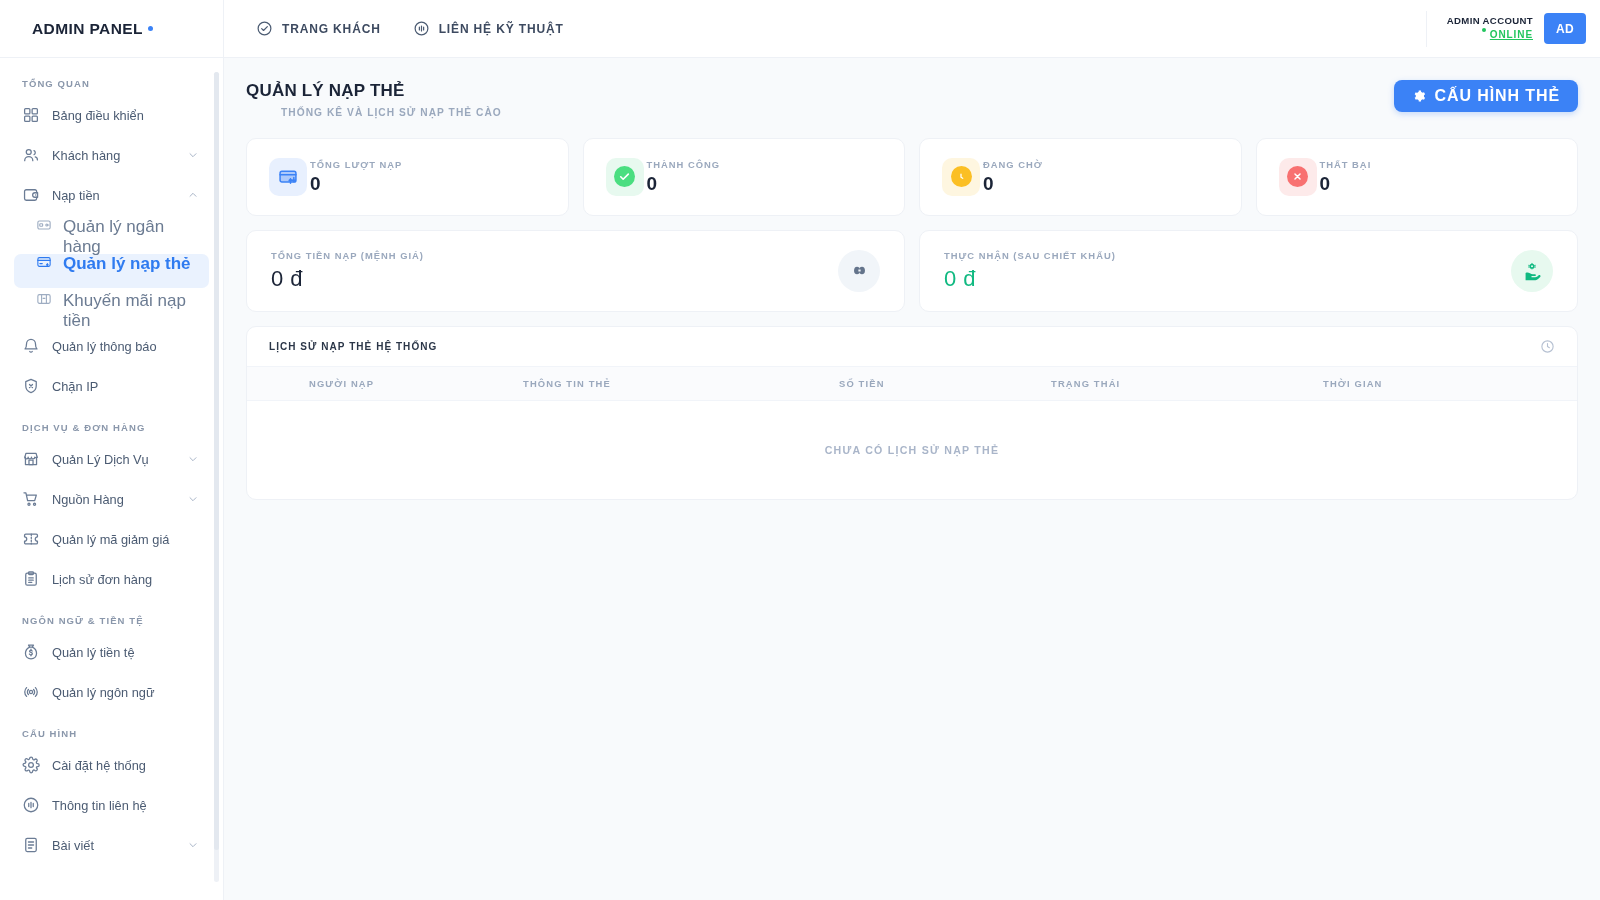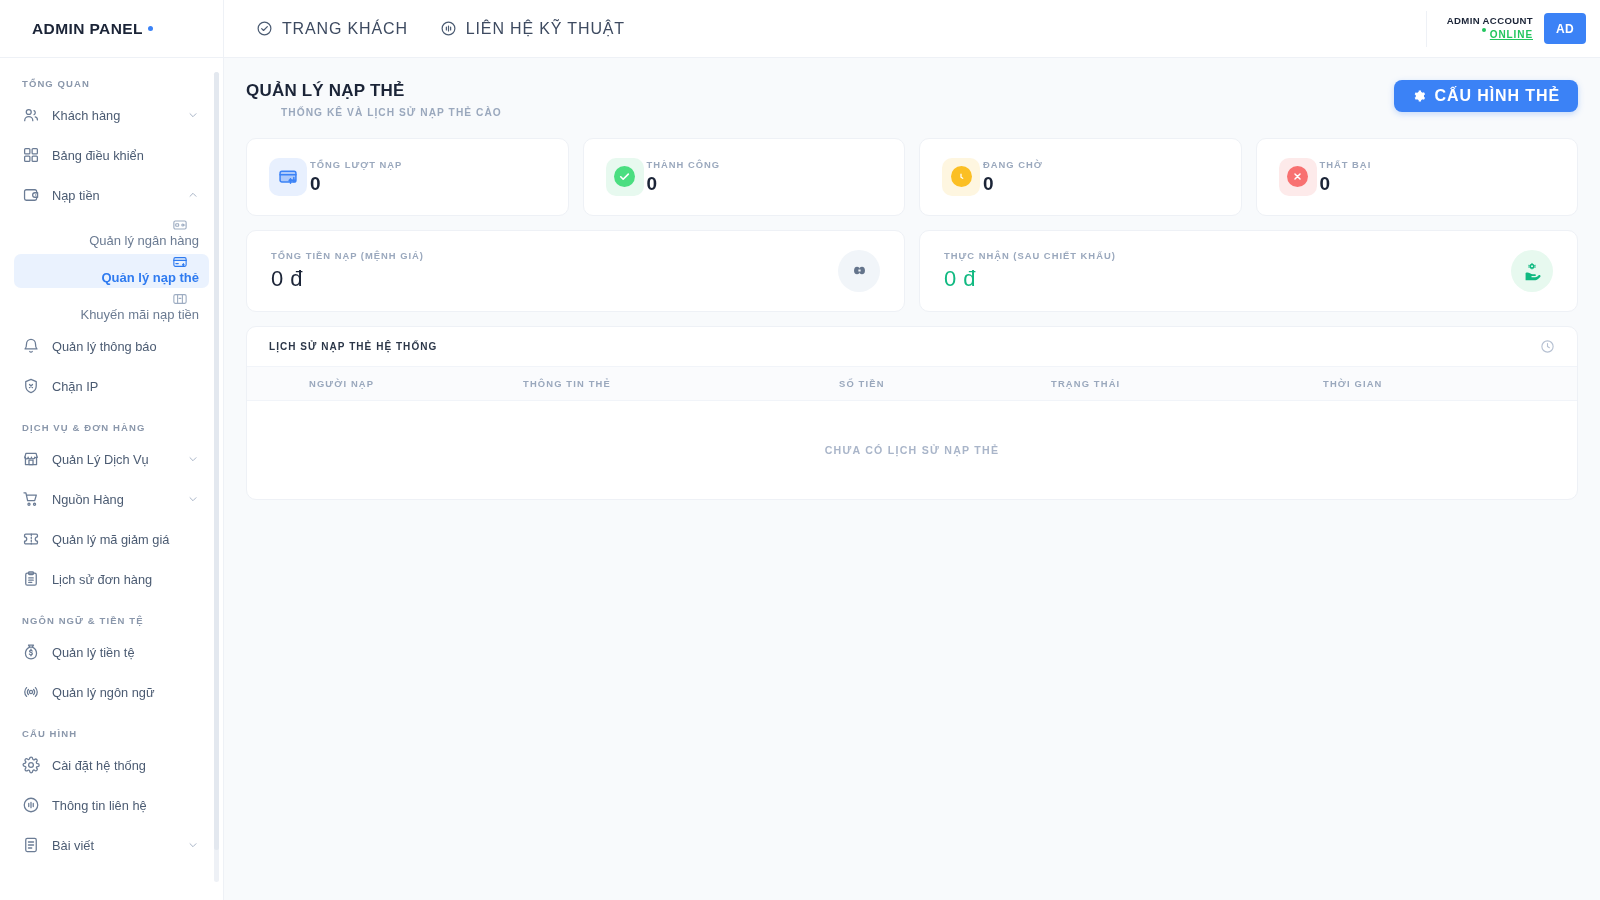--- a/index.html
+++ b/index.html
@@ -59,26 +59,25 @@
   }
   .nav-item .ico {
     width: 18px; height: 18px; margin-right: 12px;
     display: flex; align-items: center; justify-content: center;
     color: #6b7c95; flex: 0 0 18px;
   }
   .nav-item .lbl { flex: 1; white-space: nowrap; }
   .nav-item .chev { width: 12px; height: 12px; color: #9aa8bd; display:flex; }
 
   .nav-sub {
-    display: flex; align-items: flex-end;
+    display: flex; align-items: flex-start;
     height: 34px; padding: 0 10px 0 22px;
     border-radius: 7px; cursor: pointer;
-    color: #6b7b92; font-size: 13px; font-weight: 500;
+    color: #6b7b92; font-size: 17px; font-weight: 500;
     margin-bottom: 3px;
-    flex-direction: column;
   }
   .nav-sub .ico {
     width: 16px; height: 16px; margin-right: 11px;
     display:flex; align-items:center; justify-content:center;
     color: #9eadc2; flex: 0 0 16px;
   }
   .nav-sub.active {
     background: #eaf2fe; color: #2f7bf0; font-weight: 700;
   }
   .nav-sub.active .ico { color: #2f7bf0; }
@@ -98,21 +97,21 @@
     background: #f8fafc; overflow: hidden;
   }
 
   .topbar {
     height: 58px; min-height: 58px; background: #ffffff;
     border-bottom: 1px solid #eef1f6;
     display: flex; align-items: center; padding: 0 14px 0 32px;
   }
   .top-link {
     display: flex; align-items: center; gap: 9px;
-    font-size: 16px; font-weight: 400; letter-spacing: .85px;
+    font-size: 12px; font-weight: 700; letter-spacing: .85px;
     color: #3d4a60; text-transform: uppercase;
     margin-right: 32px; cursor: pointer;
   }
   .top-link .ico { width: 17px; height: 17px; color: #4b5b72; display:flex; }
   .top-spacer { flex: 1; }
 
   .account {
     display: flex; align-items: center; gap: 11px;
     padding-left: 20px; border-left: 1px solid #eef1f6; height: 36px;
   }
@@ -251,42 +250,42 @@
       <span class="brand-text">ADMIN PANEL</span>
       <span class="brand-dot"></span>
     </div>
 
     <nav class="nav">
       <div class="nav-inner" id="nav-inner">
           <div class="nav-section first">TỔNG QUAN</div>
           <div class="nav-item">
             <span class="ico">
               <svg viewBox="0 0 24 24" width="18" height="18" fill="none" stroke="currentColor" stroke-width="1.7" stroke-linecap="round" stroke-linejoin="round">
+                <rect x="3.5" y="3.5" width="7" height="7" rx="1.3"></rect>
+                <rect x="13.5" y="3.5" width="7" height="7" rx="1.3"></rect>
+                <rect x="3.5" y="13.5" width="7" height="7" rx="1.3"></rect>
+                <rect x="13.5" y="13.5" width="7" height="7" rx="1.3"></rect>
+              </svg>
+            </span>
+            <span class="lbl">Bảng điều khiển</span>
+          </div>
+          <div class="nav-item">
+            <span class="ico">
+              <svg viewBox="0 0 24 24" width="18" height="18" fill="none" stroke="currentColor" stroke-width="1.7" stroke-linecap="round" stroke-linejoin="round">
                 <circle cx="9" cy="8" r="3.3"></circle>
                 <path d="M3.6 19.5c0-3 2.4-5.2 5.4-5.2s5.4 2.2 5.4 5.2"></path>
                 <path d="M16 6.2a3 3 0 010 5.4M17.6 14.6c1.9.5 3 2.1 3 4"></path>
               </svg>
             </span>
             <span class="lbl">Khách hàng</span>
             <span class="chev">
               <svg viewBox="0 0 24 24" width="12" height="12" fill="none" stroke="currentColor" stroke-width="1.7" stroke-linecap="round" stroke-linejoin="round">
                 <path d="M6 9.4l6 6 6-6"></path>
               </svg>
             </span>
-          </div>
-          <div class="nav-item">
-            <span class="ico">
-              <svg viewBox="0 0 24 24" width="18" height="18" fill="none" stroke="currentColor" stroke-width="1.7" stroke-linecap="round" stroke-linejoin="round">
-                <rect x="3.5" y="3.5" width="7" height="7" rx="1.3"></rect>
-                <rect x="13.5" y="3.5" width="7" height="7" rx="1.3"></rect>
-                <rect x="3.5" y="13.5" width="7" height="7" rx="1.3"></rect>
-                <rect x="13.5" y="13.5" width="7" height="7" rx="1.3"></rect>
-              </svg>
-            </span>
-            <span class="lbl">Bảng điều khiển</span>
           </div>
           <div class="nav-item">
             <span class="ico">
               <svg viewBox="0 0 24 24" width="18" height="18" fill="none" stroke="currentColor" stroke-width="1.7" stroke-linecap="round" stroke-linejoin="round">
                 <path d="M19.5 9V7.2A2.2 2.2 0 0017.3 5H5.6A2.2 2.2 0 003.4 7.2v9.6A2.2 2.2 0 005.6 19h11.7a2.2 2.2 0 002.2-2.2V15"></path>
                 <path d="M20.8 9h-3.6a3 3 0 000 6h3.6z"></path>
                 <circle cx="18.3" cy="12" r="1" fill="currentColor" stroke="none"></circle>
               </svg>
             </span>
             <span class="lbl">Nạp tiền</span>

